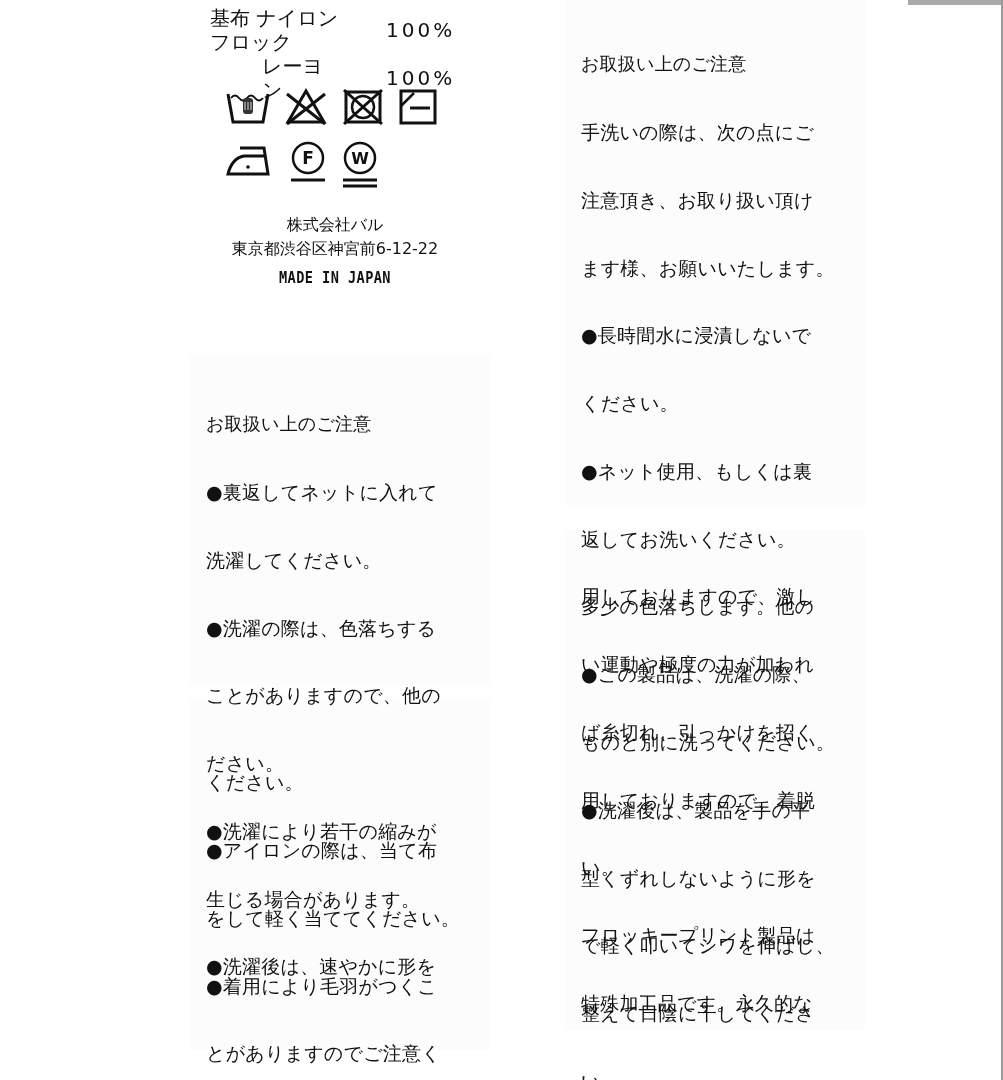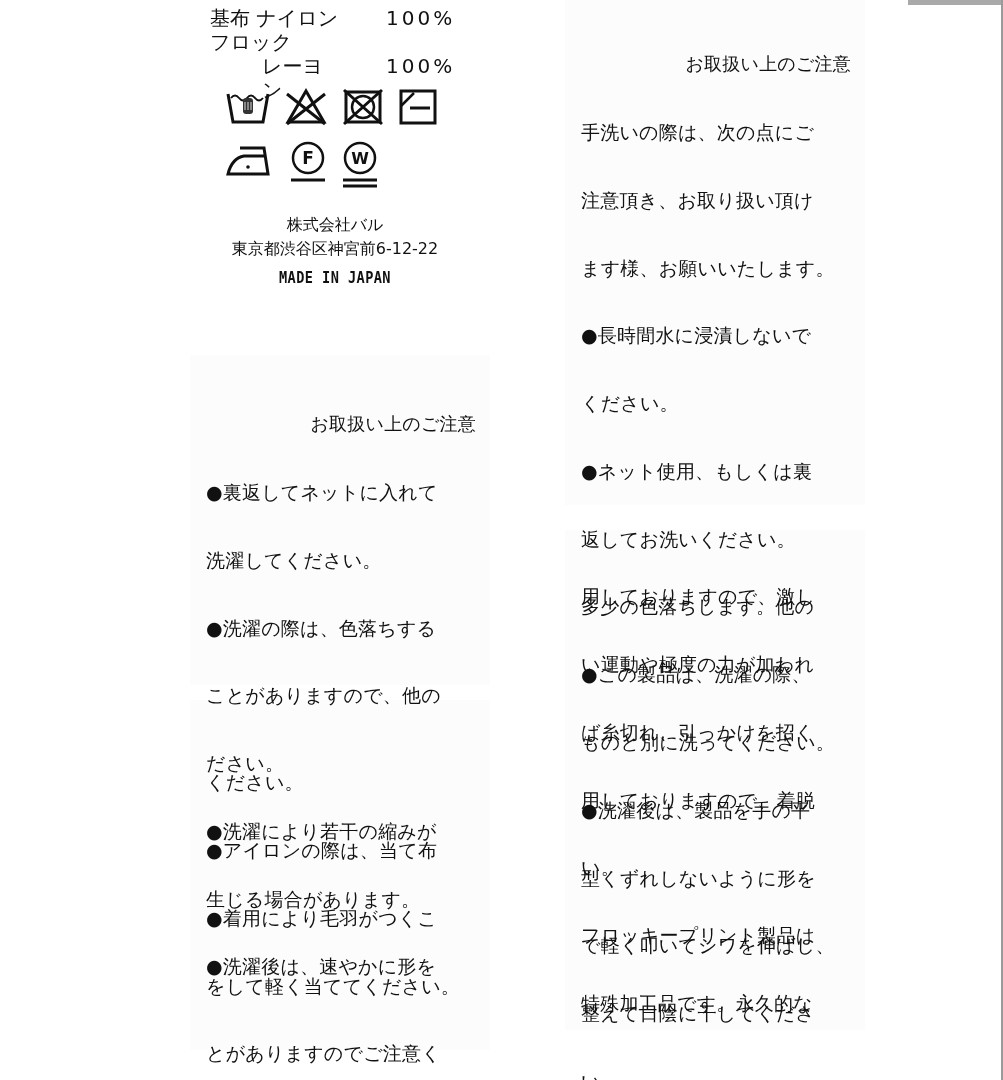--- a/index.html
+++ b/index.html
@@ -6,25 +6,25 @@
     body {
       width: 1003px; height: 1080px; position: relative; overflow: hidden;
       background: #ffffff; color: #111;
       font-family: "DejaVu Sans", "Liberation Sans", sans-serif;
     }
     .topbar { position: absolute; left: 908px; top: 0; width: 95px; height: 5px; background: #a9a9a9; }
     .rightline { position: absolute; left: 1001px; top: 0; width: 2px; height: 1080px; background: #9a9a9a; }
 
     .col { position: absolute; font-size: 19px; line-height: 22.6px; letter-spacing: 0.2px; white-space: pre; }
     .line { display: block; height: 22.6px; }
-    .title-c { text-align: right; }
+    .title-c { text-align: left; }
 
     .comp { position: absolute; left: 210px; top: 6px; font-size: 20px; line-height: 24px; }
     .comp-row { position: relative; height: 24px; }
-    .comp-row .pct { position: absolute; left: 176px; top: 0; letter-spacing: 3px; }
+    .comp-row .pct { position: absolute; left: 176px; top: 12px; letter-spacing: 3px; }
     .comp-row .indent { position: absolute; left: 52px; top: 0; }
 
     .symbols { position: absolute; left: 226px; top: 88px; }
     .sym { position: absolute; }
 
     .maker { position: absolute; left: 200px; top: 213px; width: 270px; text-align: center; font-size: 16px; line-height: 24px; }
     .made { position: absolute; left: 200px; top: 268px; width: 270px; text-align: center; font-family: "DejaVu Sans Mono", monospace; font-size: 16px; letter-spacing: 0.5px; font-weight: bold; transform: scaleX(0.85); }
 
     .panel { position: absolute; background: #fcfcfc; }
   </style>
@@ -114,22 +114,22 @@
   <span class="line">●洗濯により若干の縮みが</span>
   <span class="line">生じる場合があります。</span>
   <span class="line">●洗濯後は、速やかに形を</span>
   
   
 </div>
 
 <div class="col" style="left:206px;top:726px;width:270px;">
   <span class="line">ください。</span>
   <span class="line">●アイロンの際は、当て布</span>
+  <span class="line">をして軽く当ててください。</span>
   <span class="line">●着用により毛羽がつくこ</span>
-  <span class="line">をして軽く当ててください。</span>
   <span class="line">とがありますのでご注意く</span>
   
   
   
   
   
   
   
   
 </div>

